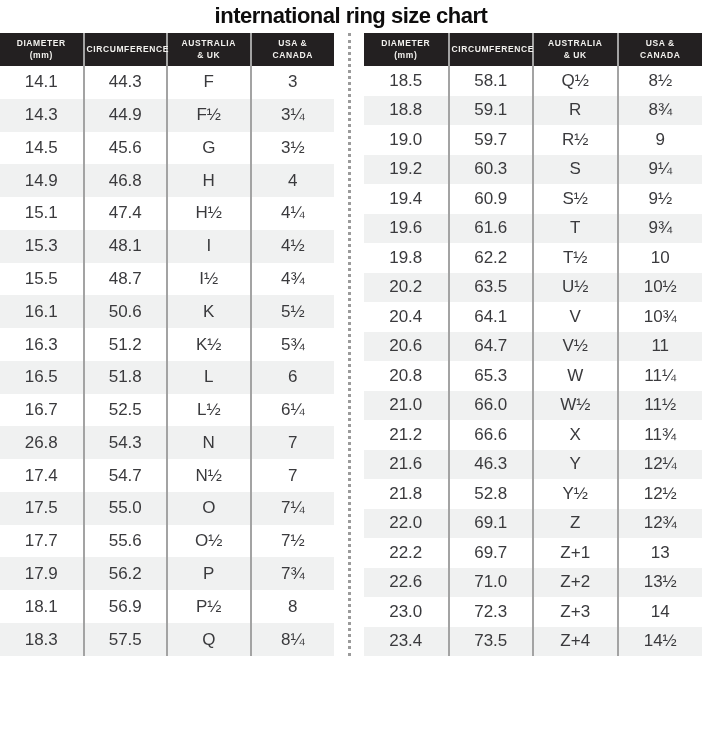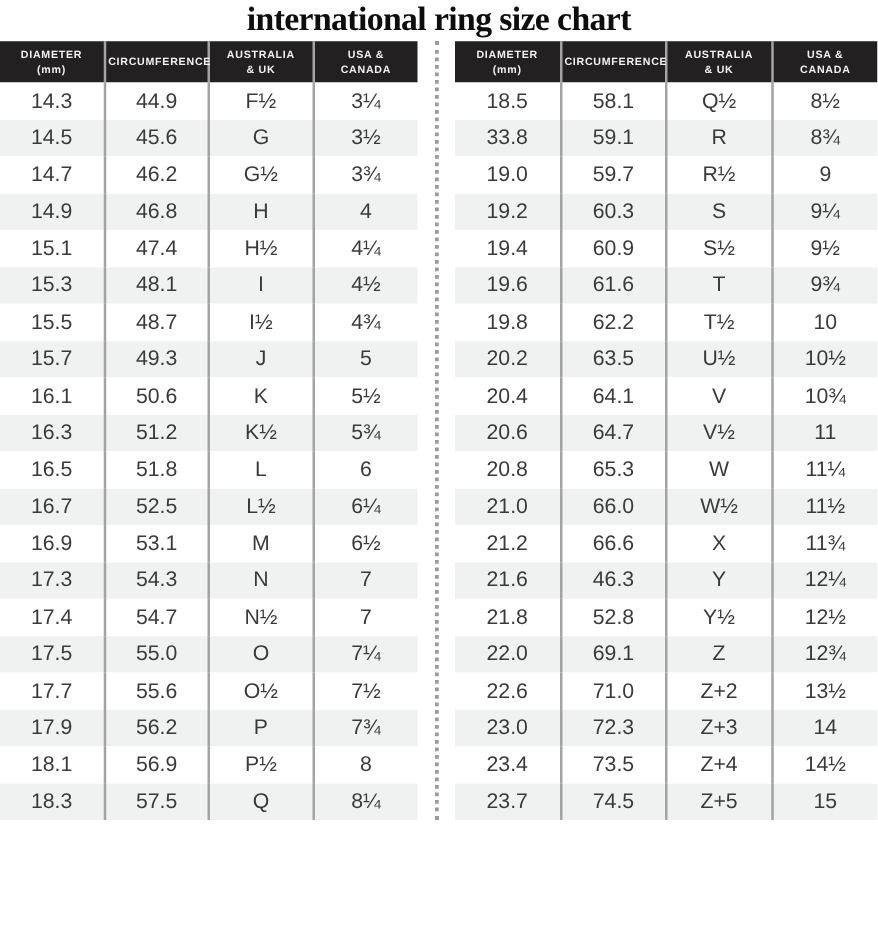--- a/index.html
+++ b/index.html
@@ -18,23 +18,23 @@
     width:702px;height:747px;
     background:#ffffff;
     overflow:hidden;
     font-family:"Liberation Sans", sans-serif;
   }
   .page-title{
     margin:0;
     height:33px;
     line-height:31px;
     text-align:center;
-    font-family:Liberation Serif, serif;
+    font-family:Liberation Sans, sans-serif;
     font-weight:800;
-    font-size:27px;
+    font-size:22px;
     letter-spacing:-0.5px;
     color:var(--title-text);
   }
   .tables{
     display:flex;
     align-items:stretch;
     width:636px;
   }
   .ring-table{
     border-collapse:collapse;
@@ -103,38 +103,38 @@
             <div>&amp; UK</div>
           </th>
           <th>
             <div>USA &amp;</div>
             <div>CANADA</div>
           </th>
         </tr>
     </thead>
     <tbody>
         <tr>
+          <td>14.1</td>
+          <td>44.3</td>
+          <td>F</td>
+          <td>3</td>
+        </tr>
+        <tr>
           <td>14.3</td>
           <td>44.9</td>
           <td>F½</td>
           <td>3¼</td>
         </tr>
         <tr>
           <td>14.5</td>
           <td>45.6</td>
           <td>G</td>
           <td>3½</td>
         </tr>
         <tr>
-          <td>14.7</td>
-          <td>46.2</td>
-          <td>G½</td>
-          <td>3¾</td>
-        </tr>
-        <tr>
           <td>14.9</td>
           <td>46.8</td>
           <td>H</td>
           <td>4</td>
         </tr>
         <tr>
           <td>15.1</td>
           <td>47.4</td>
           <td>H½</td>
           <td>4¼</td>
@@ -145,26 +145,20 @@
           <td>I</td>
           <td>4½</td>
         </tr>
         <tr>
           <td>15.5</td>
           <td>48.7</td>
           <td>I½</td>
           <td>4¾</td>
         </tr>
         <tr>
-          <td>15.7</td>
-          <td>49.3</td>
-          <td>J</td>
-          <td>5</td>
-        </tr>
-        <tr>
           <td>16.1</td>
           <td>50.6</td>
           <td>K</td>
           <td>5½</td>
         </tr>
         <tr>
           <td>16.3</td>
           <td>51.2</td>
           <td>K½</td>
           <td>5¾</td>
@@ -175,27 +169,21 @@
           <td>L</td>
           <td>6</td>
         </tr>
         <tr>
           <td>16.7</td>
           <td>52.5</td>
           <td>L½</td>
           <td>6¼</td>
         </tr>
         <tr>
-          <td>16.9</td>
-          <td>53.1</td>
-          <td>M</td>
-          <td>6½</td>
-        </tr>
-        <tr>
-          <td>17.3</td>
+          <td>26.8</td>
           <td>54.3</td>
           <td>N</td>
           <td>7</td>
         </tr>
         <tr>
           <td>17.4</td>
           <td>54.7</td>
           <td>N½</td>
           <td>7</td>
         </tr>
@@ -257,21 +245,21 @@
         </tr>
     </thead>
     <tbody>
         <tr>
           <td>18.5</td>
           <td>58.1</td>
           <td>Q½</td>
           <td>8½</td>
         </tr>
         <tr>
-          <td>33.8</td>
+          <td>18.8</td>
           <td>59.1</td>
           <td>R</td>
           <td>8¾</td>
         </tr>
         <tr>
           <td>19.0</td>
           <td>59.7</td>
           <td>R½</td>
           <td>9</td>
         </tr>
@@ -347,39 +335,39 @@
           <td>Y½</td>
           <td>12½</td>
         </tr>
         <tr>
           <td>22.0</td>
           <td>69.1</td>
           <td>Z</td>
           <td>12¾</td>
         </tr>
         <tr>
+          <td>22.2</td>
+          <td>69.7</td>
+          <td>Z+1</td>
+          <td>13</td>
+        </tr>
+        <tr>
           <td>22.6</td>
           <td>71.0</td>
           <td>Z+2</td>
           <td>13½</td>
         </tr>
         <tr>
           <td>23.0</td>
           <td>72.3</td>
           <td>Z+3</td>
           <td>14</td>
         </tr>
         <tr>
           <td>23.4</td>
           <td>73.5</td>
           <td>Z+4</td>
           <td>14½</td>
         </tr>
-        <tr>
-          <td>23.7</td>
-          <td>74.5</td>
-          <td>Z+5</td>
-          <td>15</td>
-        </tr>
       </tbody>
   </table>
 
 </div>
 
 </body></html>

